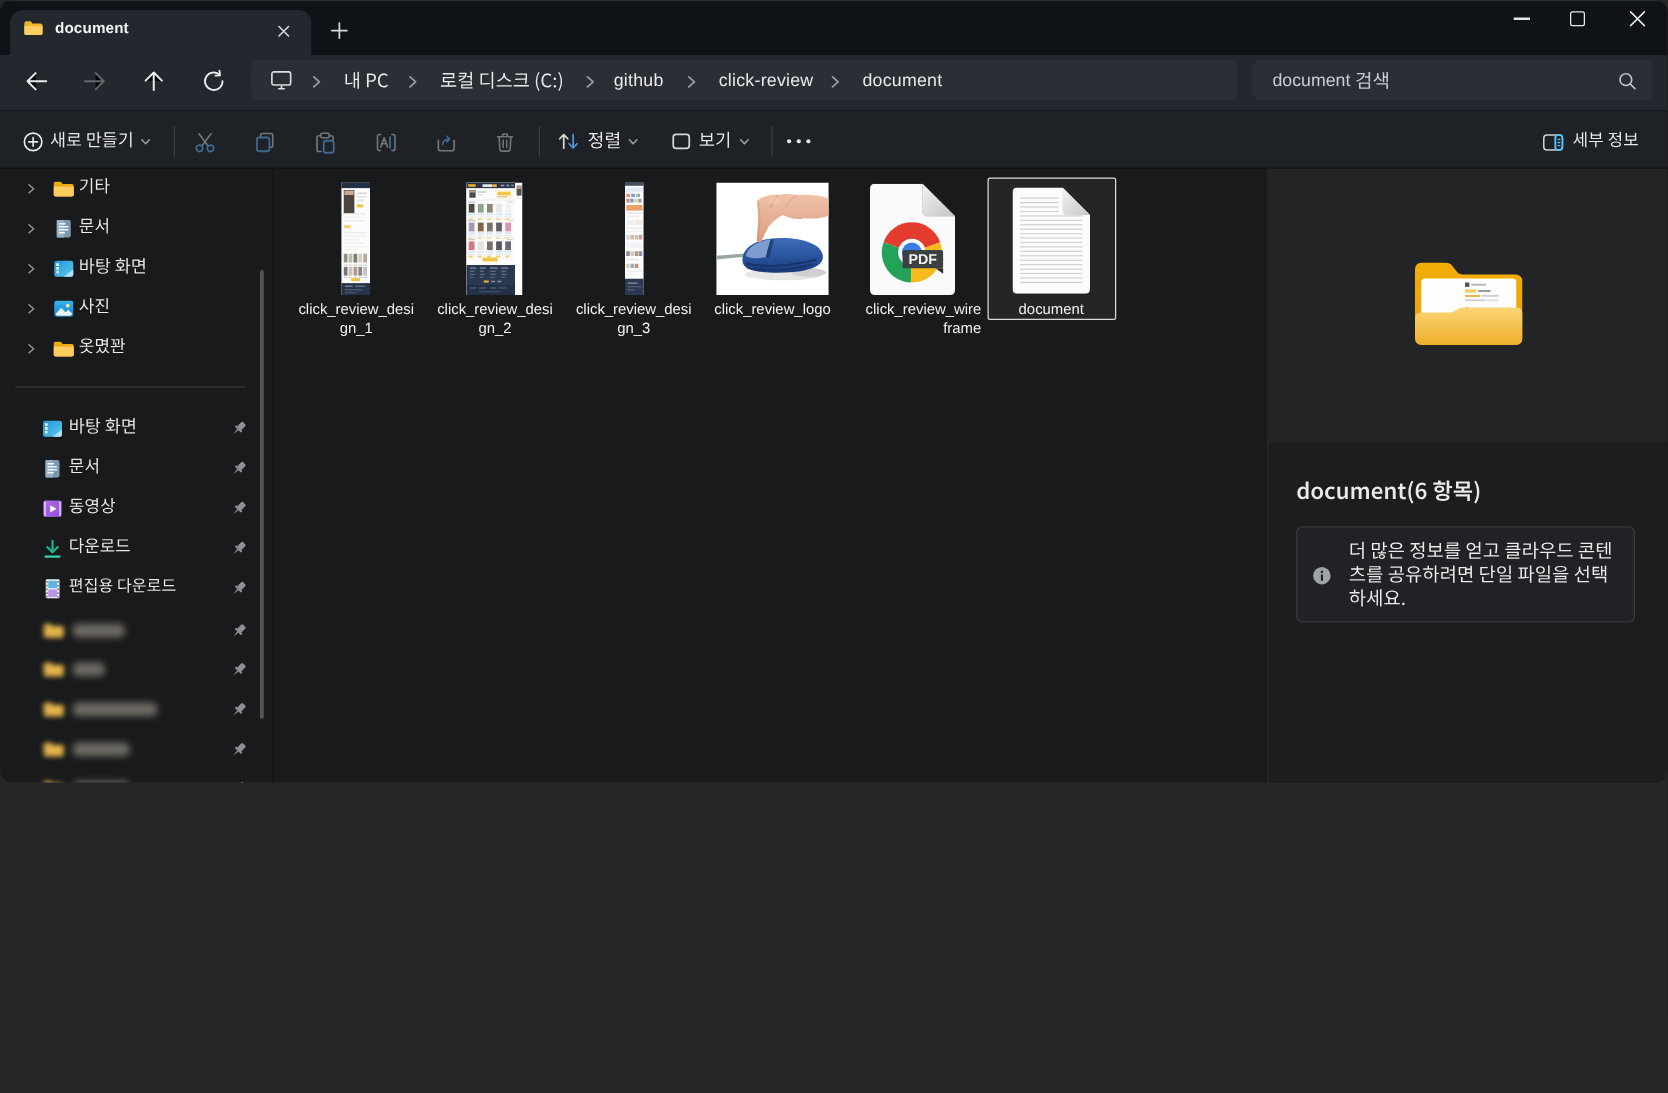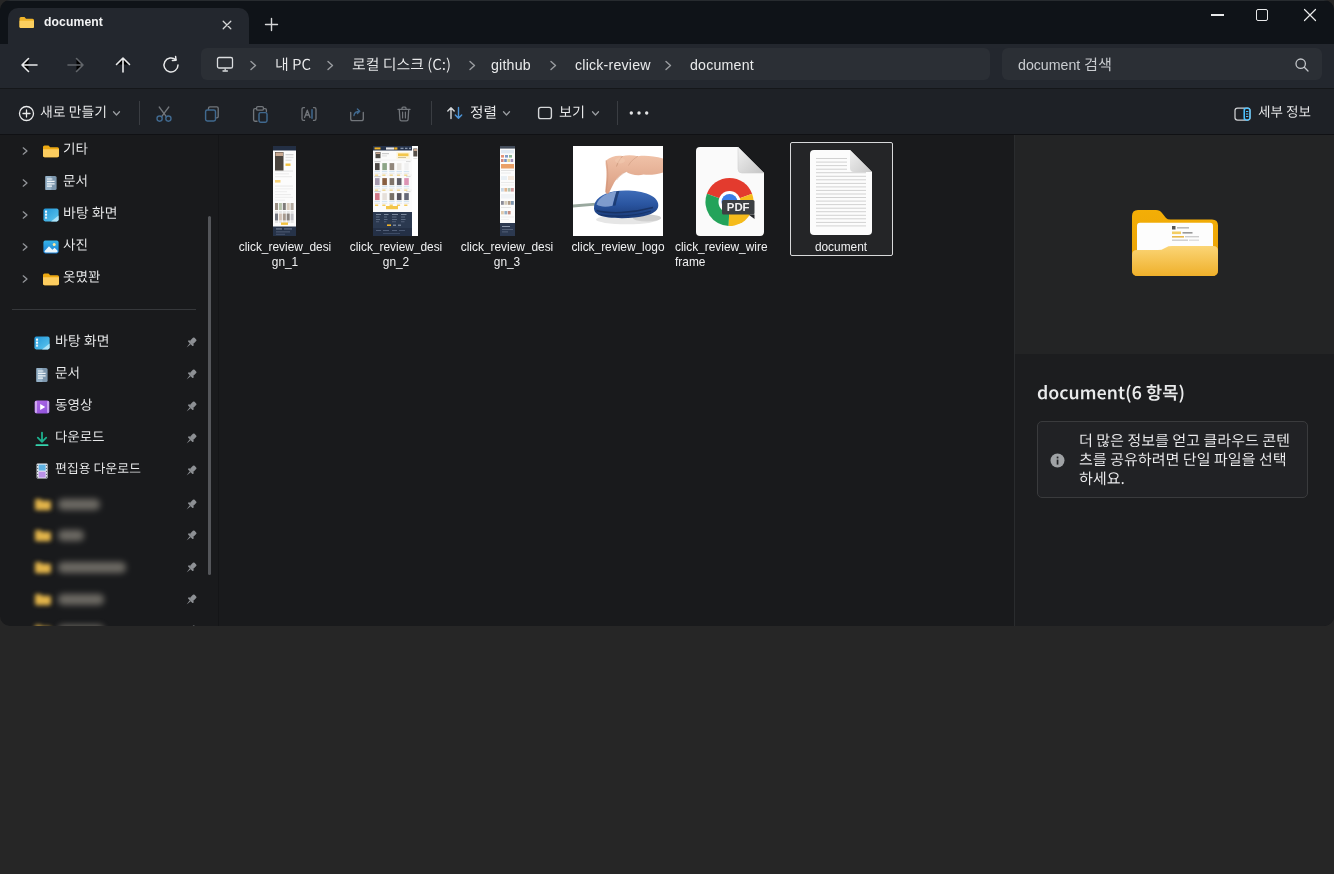--- a/index.html
+++ b/index.html
@@ -899,21 +899,21 @@
         <rect x="6" y="64.8" width="50" height="1" fill="#d2d2d2"></rect>
         <rect x="6" y="68.3" width="50" height="1" fill="#d2d2d2"></rect>
         <rect x="6" y="71.9" width="50" height="1" fill="#d2d2d2"></rect>
         <rect x="6" y="75.4" width="50" height="1" fill="#d2d2d2"></rect>
       </svg>
     </div>
     <div class="abs" style="left:230px;top:240px;width:110px;text-align:center;color:#f0f1f2;font-size:11.9px;line-height:15px">click_review_desi<br>gn_1</div>
     <div class="abs" style="left:341px;top:240px;width:110px;text-align:center;color:#f0f1f2;font-size:11.9px;line-height:15px">click_review_desi<br>gn_2</div>
     <div class="abs" style="left:452px;top:240px;width:110px;text-align:center;color:#f0f1f2;font-size:11.9px;line-height:15px">click_review_desi<br>gn_3</div>
     <div class="abs" style="left:563px;top:240px;width:110px;text-align:center;color:#f0f1f2;font-size:11.9px;line-height:15px">click_review_logo</div>
-    <div class="abs" style="left:675px;top:240px;width:110px;text-align:left;color:#f0f1f2;font-size:11.9px;line-height:15px">click_review_wire<br>frame</div>
+    <div class="abs" style="left:675px;top:240px;width:110px;text-align:right;color:#f0f1f2;font-size:11.9px;line-height:15px">click_review_wire<br>frame</div>
     <div class="abs" style="left:786px;top:240px;width:110px;text-align:center;color:#f0f1f2;font-size:11.9px;line-height:15px">document</div>
     <div class="abs" style="left:1014px;top:135px;width:1px;height:739px;background:#2a2c2e"></div>
     <div class="abs" style="left:1015px;top:135px;width:319px;height:218.5px;background:#232425"></div>
     <div class="abs" style="left:1015px;top:353.5px;width:319px;height:520.5px;background:#1c1d1f"></div>
     <div class="abs" style="left:1132px;top:210px;width:86px;height:67px;">
       <svg width="86" height="67" viewBox="0 0 86 67" style="display:block;">
         <defs>
           <linearGradient id="fback" x1="0" y1="0" x2="0" y2="1">
             <stop offset="0" stop-color="#f3ae06"></stop>
             <stop offset="1" stop-color="#e8a008"></stop>

